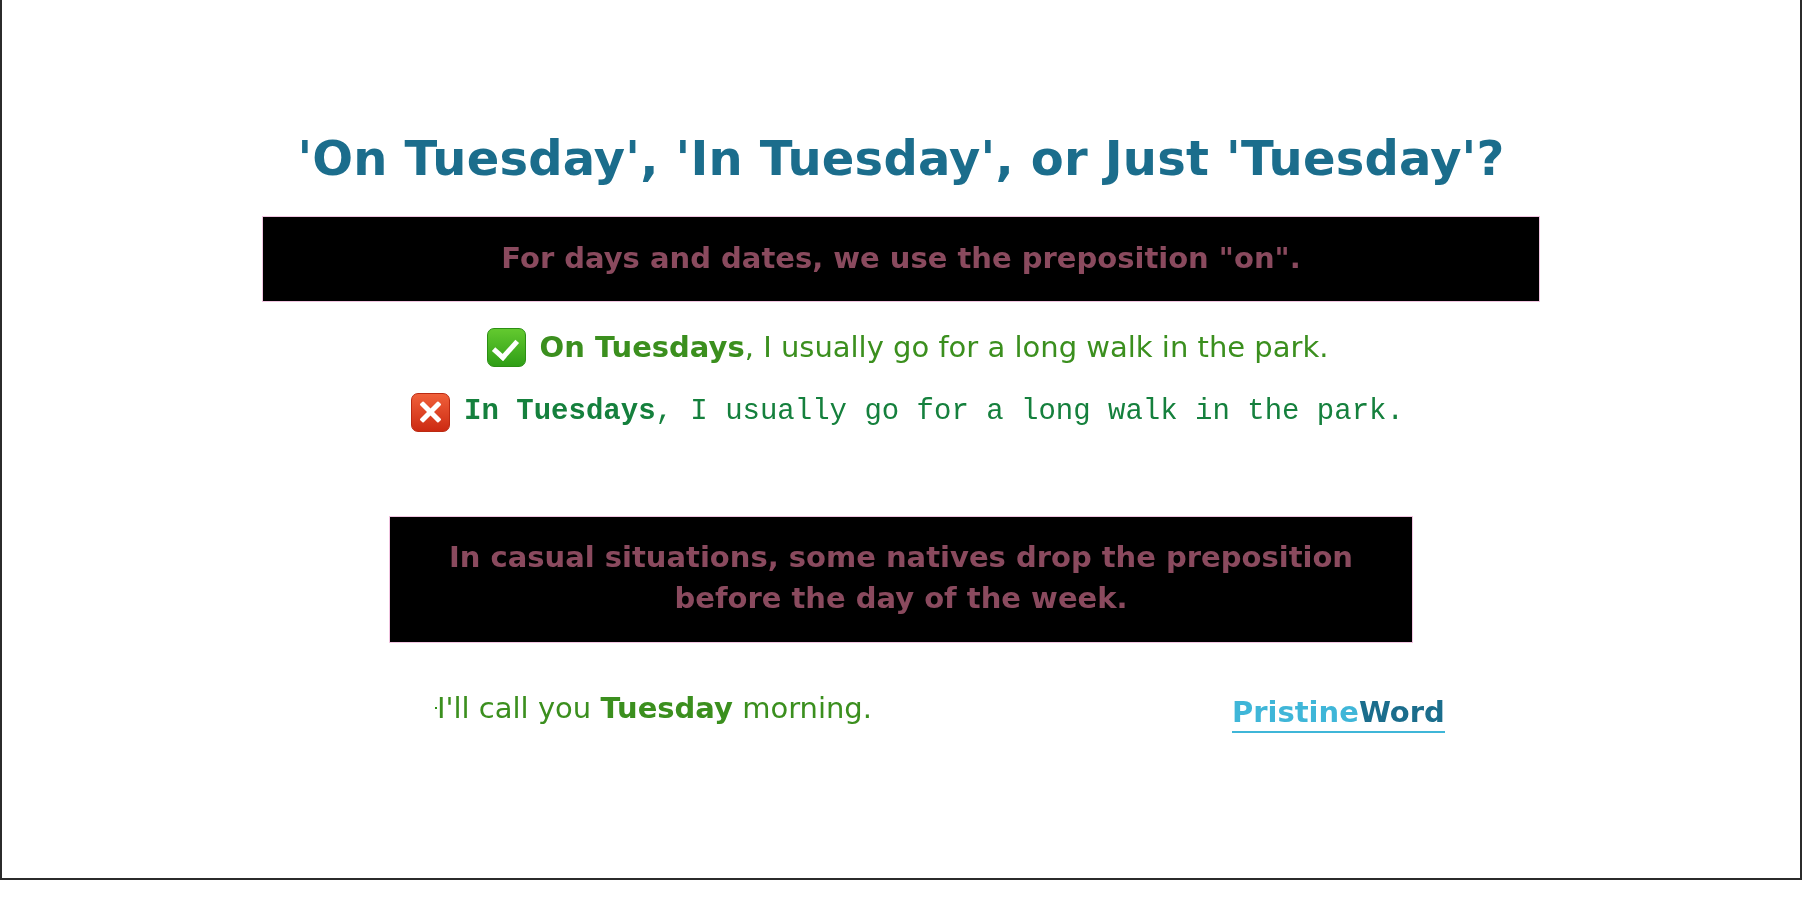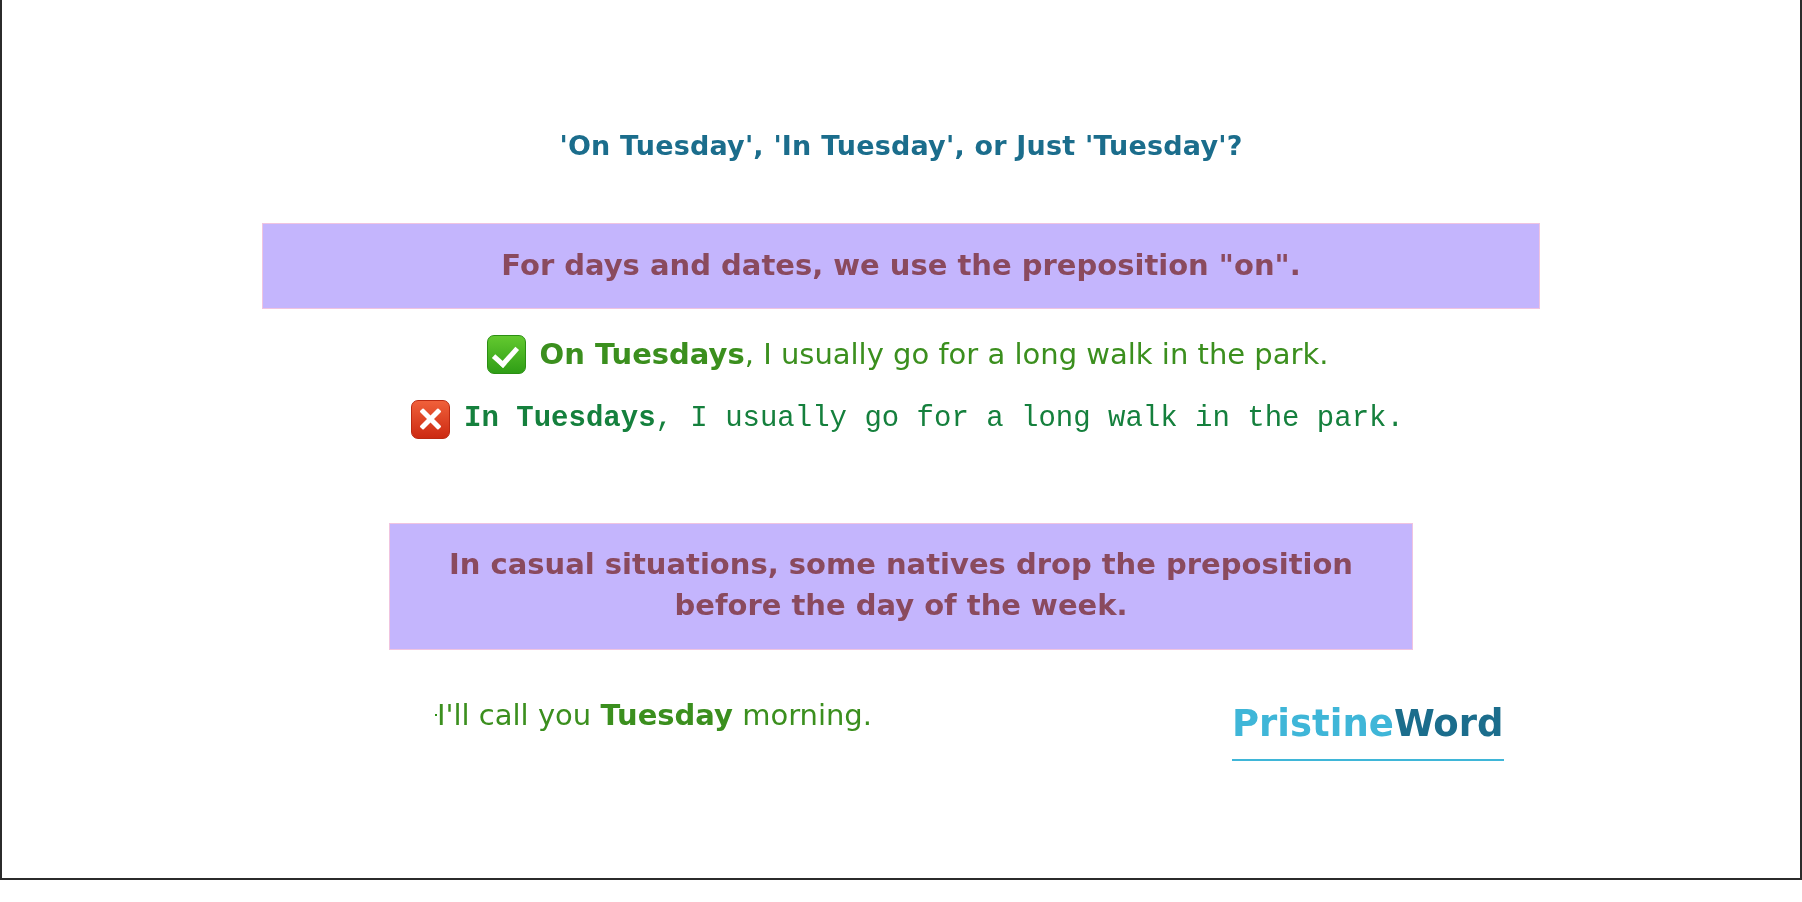--- a/index.html
+++ b/index.html
@@ -22,36 +22,36 @@
     box-sizing: border-box;
   }
   .content {
     width: 1802px;
     padding-top: 130px;
     box-sizing: border-box;
   }
   .title {
     text-align: center;
     color: #1b6d8c;
-    font-size: 27px;
+    font-size: 48px;
     font-weight: bold;
     letter-spacing: 0.2px;
-    margin: 0 0 62px 0;
+    margin: 0 0 30px 0;
     font-family: "DejaVu Sans", sans-serif;
   }
   .rule-box {
     box-sizing: border-box;
     margin: 0 auto;
     border: 1px solid #f0c4e0;
     color: #8a4a5e;
     text-align: center;
     font-size: 29px;
     font-weight: bold;
     line-height: 1.42;
-    background: #c4b5fd;
+    background: #000000;
   }
   .rule-box-1 {
     width: 1278px;
     padding: 21px 10px 22px 10px;
   }
   .rule-box-2 {
     width: 1024px;
     padding: 20px 12px 22px 12px;
   }
   .examples {
@@ -134,22 +134,22 @@
     font-size: 29px;
     padding-right: 320px;
     box-sizing: border-box;
     white-space: nowrap;
   }
   .brand {
     position: absolute;
     left: 1232px;
     top: 4px;
     border-bottom: 2px solid #3fb6d8;
-    padding-bottom: 14px;
-    font-size: 37px;
+    padding-bottom: 2px;
+    font-size: 29px;
     font-weight: bold;
     font-family: "DejaVu Sans", sans-serif;
     white-space: nowrap;
   }
   .brand .b1 { color: #3fb6d8; }
   .brand .b2 { color: #1b6d8c; }
 
   .bottom-bar {
     position: absolute;
     left: 0;

